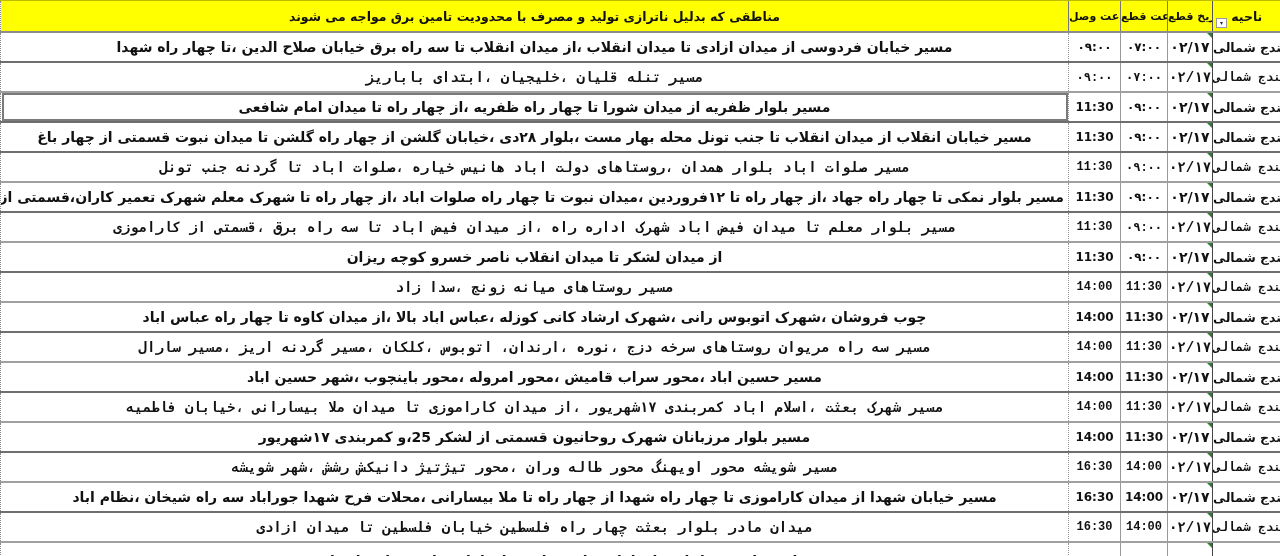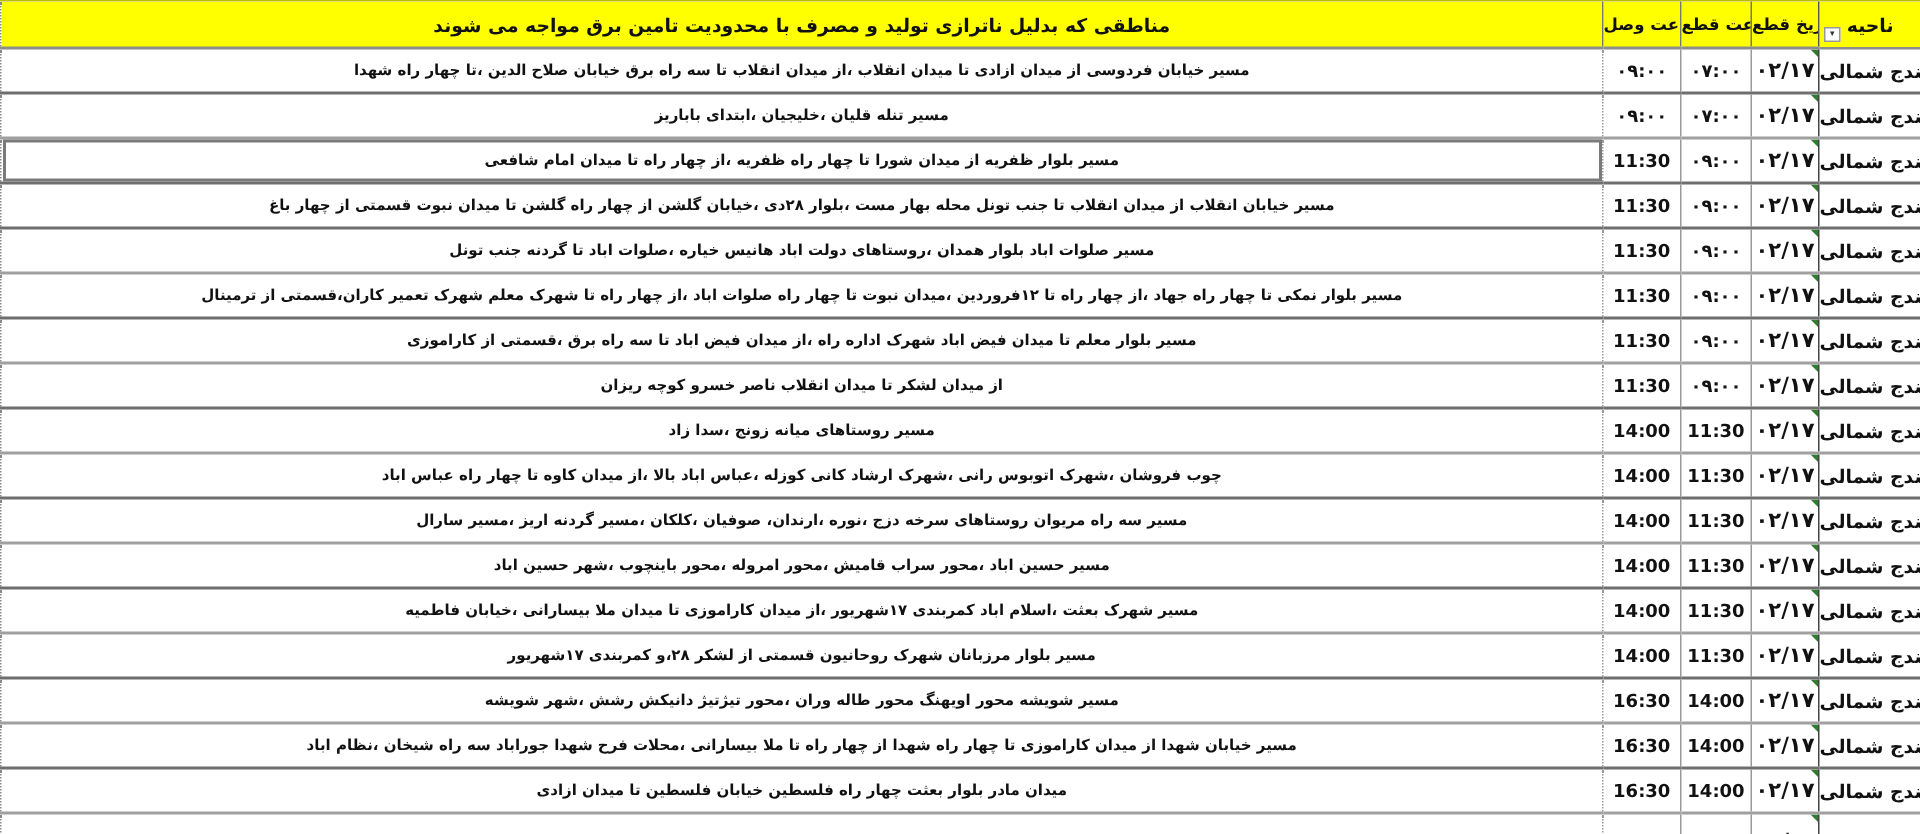--- a/index.html
+++ b/index.html
@@ -41,30 +41,30 @@
     width: 9px; height: 8px;
     border: 1px solid #999; background: #fff;
     font-size: 6px; line-height: 8px; color: #333;
   }
 
   tr.row td {
     height: 28px;
     border-bottom: 2px solid #6e6e6e;
     font-size: 10px;
   }
-  tr.row td.desc { direction: rtl; text-align: center; border-left: 1px dotted #888; font-size: 10px; }
+  tr.row td.desc { direction: rtl; text-align: center; border-left: 1px dotted #888; font-size: 14px; }
   tr.row td.conn { font-size: 12px; border-left: 1px dotted #999; }
   tr.row td.cut { font-size: 12px; border-left: 1px solid #999; text-align: center; }
   tr.row td.date { font-size: 14px; border-left: 1px solid #999; position: relative; }
   tr.row td.region { font-size: 12.5px; border-left: 1px solid #444; text-align: right; padding-right: 2px; }
   tr.row td.date::after {
     content: ""; position: absolute; right: 0; top: 0;
     border-top: 5px solid #2e7d32; border-left: 5px solid transparent;
   }
-  tr.row.alt td { border-bottom-color: #a0a0a0; }
+  tr.row.alt td { border-bottom-color: #a0a0a0; font-family: Liberation Mono, monospace; }
   tr.row.tall td { height: 36px; }
   tr.row.selected td.desc { outline: 2px solid #7a7a7a; outline-offset: -3px; }
   .desc-text { display: inline-block; padding: 0 4px; }
 </style>
 </head>
 <body>
 
 <div class="sheet">
   <table class="grid">
     <colgroup>
@@ -151,42 +151,42 @@
         <td class="region">سنندج شمالی</td>
       </tr>
       <tr class="row">
         <td class="desc"><span class="desc-text">چوب فروشان ،شهرک اتوبوس رانی ،شهرک ارشاد کانی کوزله ،عباس اباد بالا ،از میدان کاوه تا چهار راه عباس اباد</span></td>
         <td class="conn">14:00</td>
         <td class="cut">11:30</td>
         <td class="date">۰۲/۱۷</td>
         <td class="region">سنندج شمالی</td>
       </tr>
       <tr class="row alt">
-        <td class="desc"><span class="desc-text">مسیر سه راه مریوان روستاهای سرخه دزج ،نوره ،ارندان، صوفیان ،کلکان ،مسیر گردنه اریز ،مسیر سارال</span></td>
+        <td class="desc"><span class="desc-text">مسیر سه راه مریوان روستاهای سرخه دزج ،نوره ،ارندان، اتوبوس ،کلکان ،مسیر گردنه اریز ،مسیر سارال</span></td>
         <td class="conn">14:00</td>
         <td class="cut">11:30</td>
         <td class="date">۰۲/۱۷</td>
         <td class="region">سنندج شمالی</td>
       </tr>
       <tr class="row">
         <td class="desc"><span class="desc-text">مسیر حسین اباد ،محور سراب قامیش ،محور امروله ،محور باینچوب ،شهر حسین اباد</span></td>
         <td class="conn">14:00</td>
         <td class="cut">11:30</td>
         <td class="date">۰۲/۱۷</td>
         <td class="region">سنندج شمالی</td>
       </tr>
       <tr class="row alt">
         <td class="desc"><span class="desc-text">مسیر شهرک بعثت ،اسلام اباد کمربندی ۱۷شهریور ،از میدان کاراموزی تا میدان ملا بیسارانی ،خیابان فاطمیه</span></td>
         <td class="conn">14:00</td>
         <td class="cut">11:30</td>
         <td class="date">۰۲/۱۷</td>
         <td class="region">سنندج شمالی</td>
       </tr>
       <tr class="row">
-        <td class="desc"><span class="desc-text">مسیر بلوار مرزبانان شهرک روحانیون قسمتی از لشکر ۲۸،و کمربندی ۱۷شهریور</span></td>
+        <td class="desc"><span class="desc-text">مسیر بلوار مرزبانان شهرک روحانیون قسمتی از لشکر 25،و کمربندی ۱۷شهریور</span></td>
         <td class="conn">14:00</td>
         <td class="cut">11:30</td>
         <td class="date">۰۲/۱۷</td>
         <td class="region">سنندج شمالی</td>
       </tr>
       <tr class="row alt">
         <td class="desc"><span class="desc-text">مسیر شویشه محور اویهنگ محور طاله وران ،محور تیژتیژ دانیکش رشش ،شهر شویشه</span></td>
         <td class="conn">16:30</td>
         <td class="cut">14:00</td>
         <td class="date">۰۲/۱۷</td>

